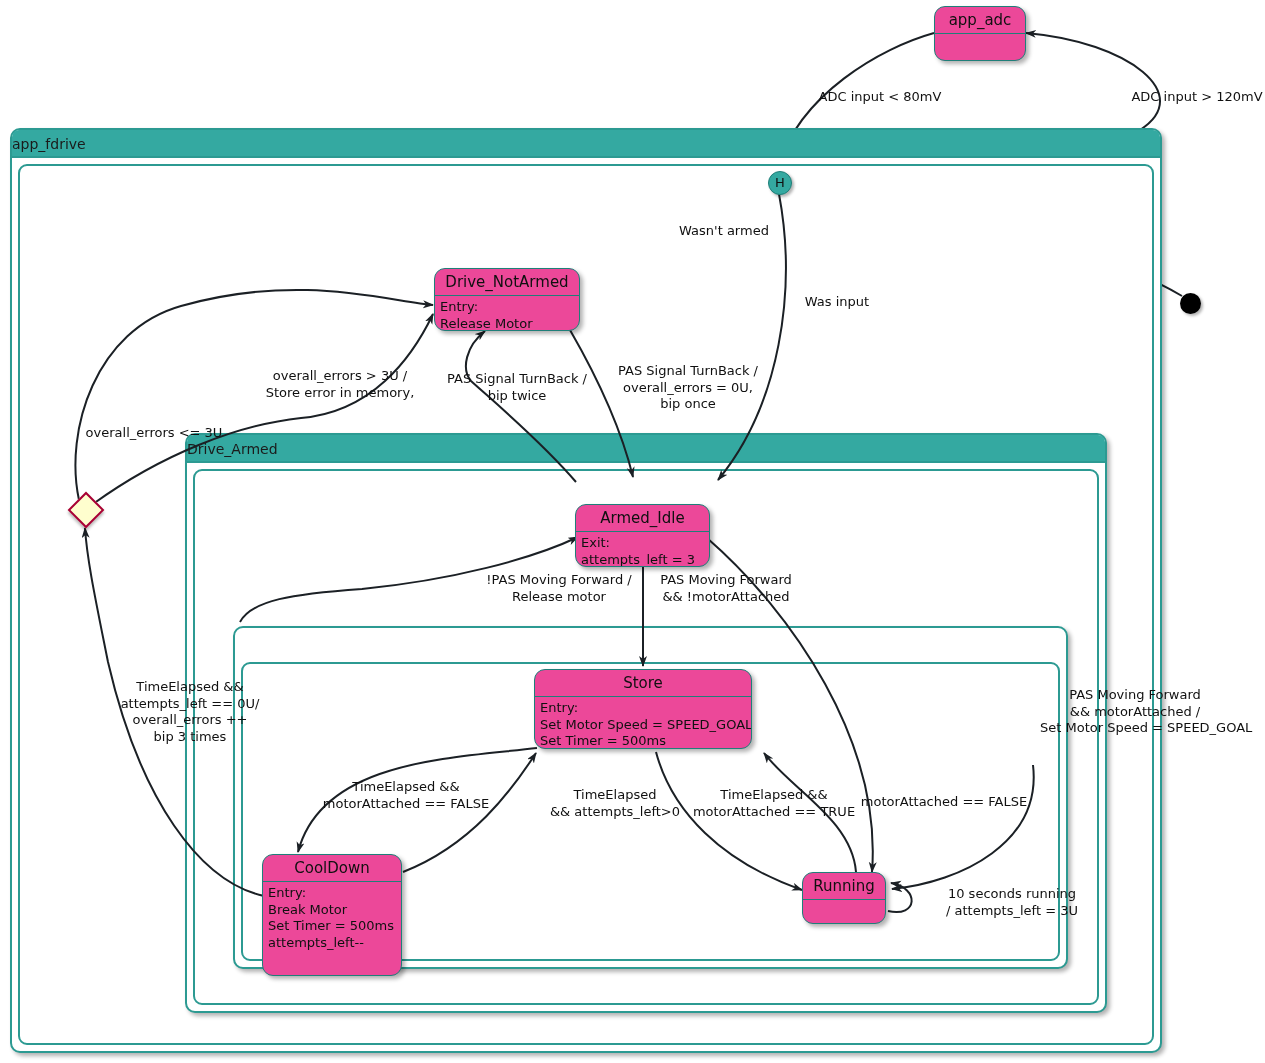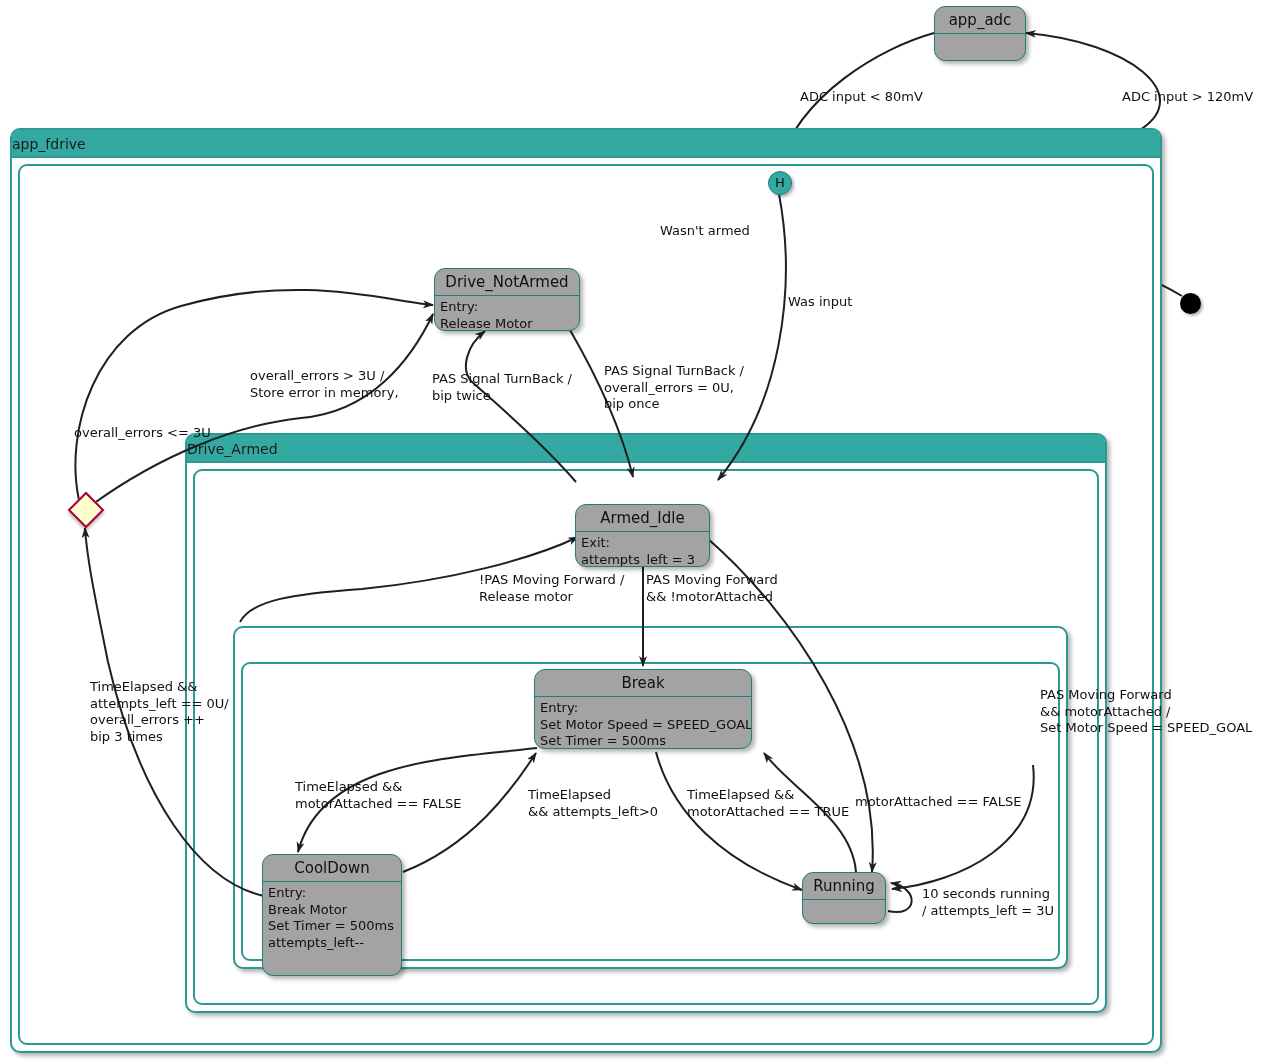--- a/index.html
+++ b/index.html
@@ -56,21 +56,21 @@
     bottom: 6px;
     box-sizing: border-box;
     border: 2px solid #2C9A92;
     border-radius: 9px;
     background: #ffffff;
   }
   
   .state {
     position: absolute;
     box-sizing: border-box;
-    background: #a3a3a3;
+    background: #ec4899;
     border: 1px solid #1F7F79;
     border-radius: 11px;
     box-shadow: 3px 3px 4px rgba(0,0,0,0.30);
     color: #101010;
     overflow: hidden;
   }
   .state > .sname {
     box-sizing: border-box;
     text-align: center;
     font-size: 15px;
@@ -115,20 +115,21 @@
     transform: rotate(45deg);
     box-shadow: 2px 2px 3px rgba(0,0,0,0.28);
   }
   
   .elabel {
     position: absolute;
     font-size: 13px;
     line-height: 16.5px;
     color: #101010;
     white-space: pre;
+    text-align: center;
   }
 </style>
 </head>
 <body>
 
 <div id="canvas">
 
   <svg class="layer" viewBox="0 0 1265 1063" preserveAspectRatio="none">
     <defs>
       <marker id="ah" markerWidth="12" markerHeight="12" refX="10" refY="4" orient="auto" markerUnits="userSpaceOnUse">
@@ -230,21 +231,21 @@
 Release Motor</div>
   </div>
 
   <div class="state" style="left:575px; top:504px; width:135px; height:63px;">
     <div class="sname">Armed_Idle</div>
     <div class="sbody">Exit:
 attempts_left = 3</div>
   </div>
 
   <div class="state" style="left:534px; top:669px; width:218px; height:80px;">
-    <div class="sname">Break</div>
+    <div class="sname">Store</div>
     <div class="sbody">Entry:
 Set Motor Speed = SPEED_GOAL
 Set Timer = 500ms</div>
   </div>
 
   <div class="state" style="left:262px; top:854px; width:140px; height:122px;">
     <div class="sname">CoolDown</div>
     <div class="sbody">Entry:
 Break Motor
 Set Timer = 500ms

